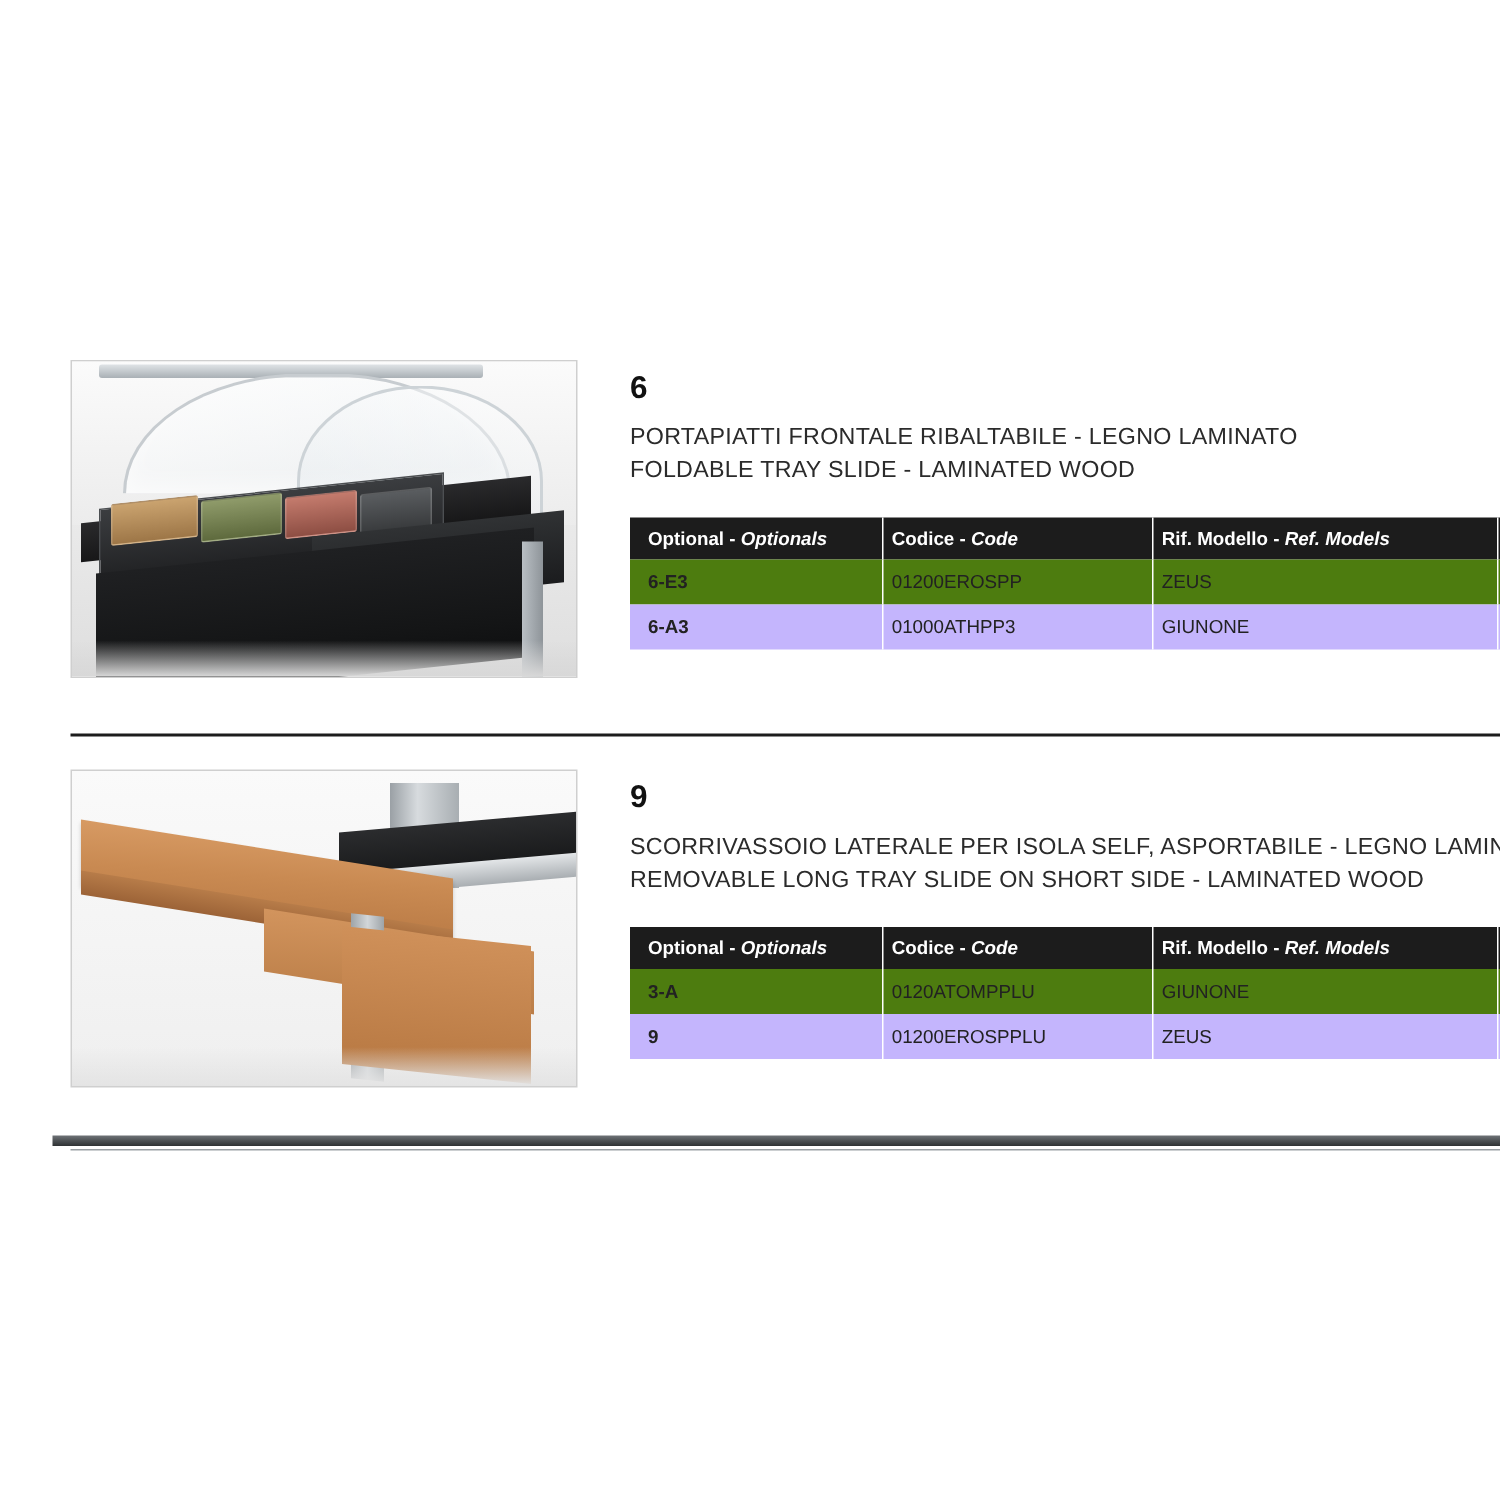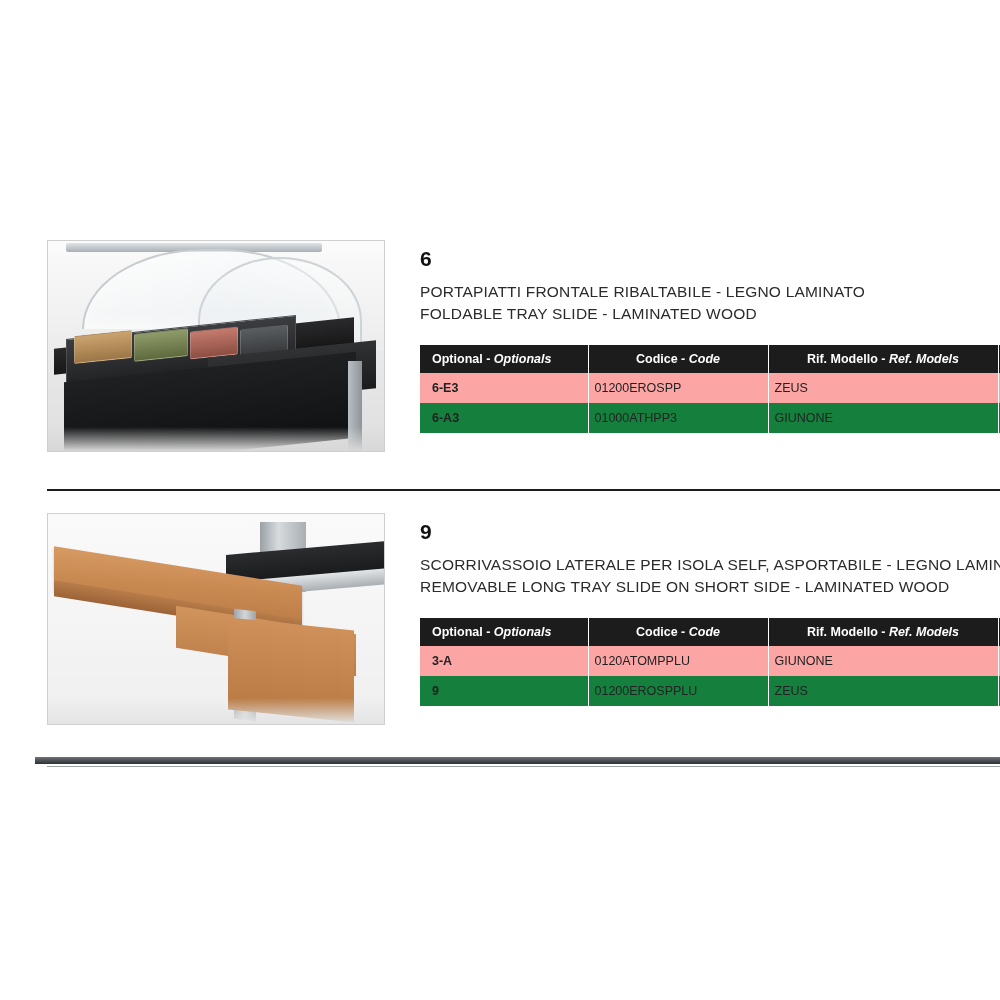--- a/index.html
+++ b/index.html
@@ -188,37 +188,37 @@
     margin-top: 20px;
     width: 700px;
     table-layout: fixed;
   }
   table.opt thead th {
     background: #1c1c1c;
     color: #ffffff;
     font-size: 12.5px;
     font-weight: bold;
     padding: 7px 6px;
-    text-align: center;
+    text-align: left;
     border-right: 1px solid #ffffff;
     white-space: nowrap;
   }
   table.opt thead th em {
     font-weight: bold;
   }
   table.opt tbody td {
     font-size: 12.5px;
     padding: 8px 6px;
     text-align: left;
     border-right: 1px solid #ffffff;
     color: #222;
     white-space: nowrap;
   }
-  table.opt tbody tr.odd td { background: #fca5a5; margin-top: 24px; }
-  table.opt tbody tr.even td { background: #15803d; margin-left: 36px; }
+  table.opt tbody tr.odd td { background: #4d7c0f; margin-top: 24px; }
+  table.opt tbody tr.even td { background: #c4b5fd; margin-left: 36px; }
   table.opt td.first, table.opt th.first { text-align: left; padding-left: 12px; }
   table.opt td.first { font-weight: bold; }
 
   .col-1 { width: 168px; }
   .col-2 { width: 180px; }
   .col-3 { width: 230px; }
   .col-4 { width: 122px; }
 
   
   .rule {

